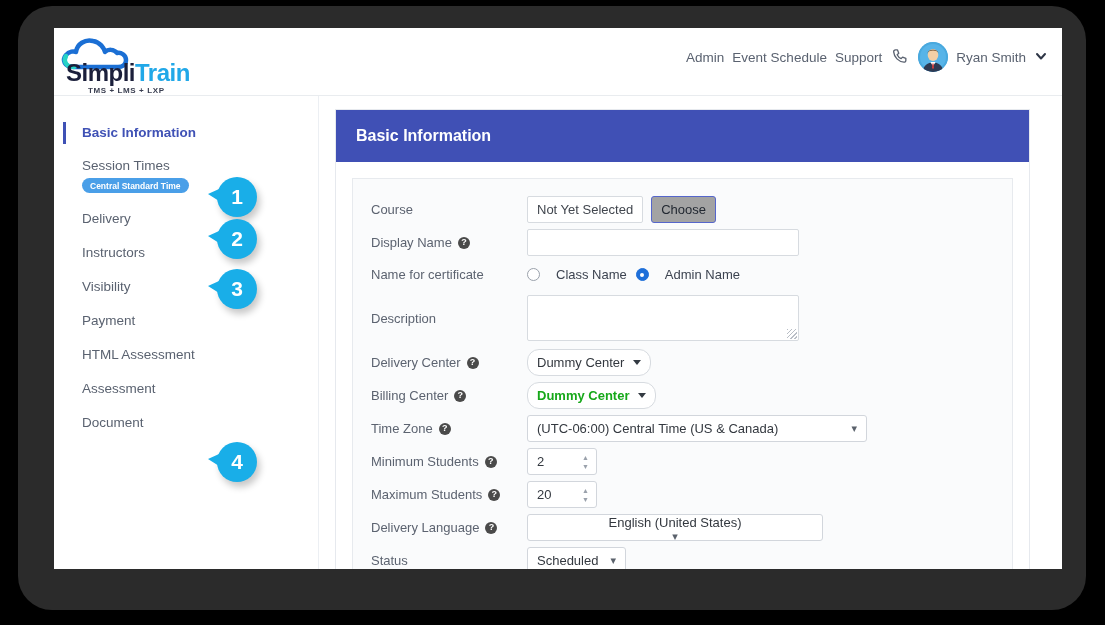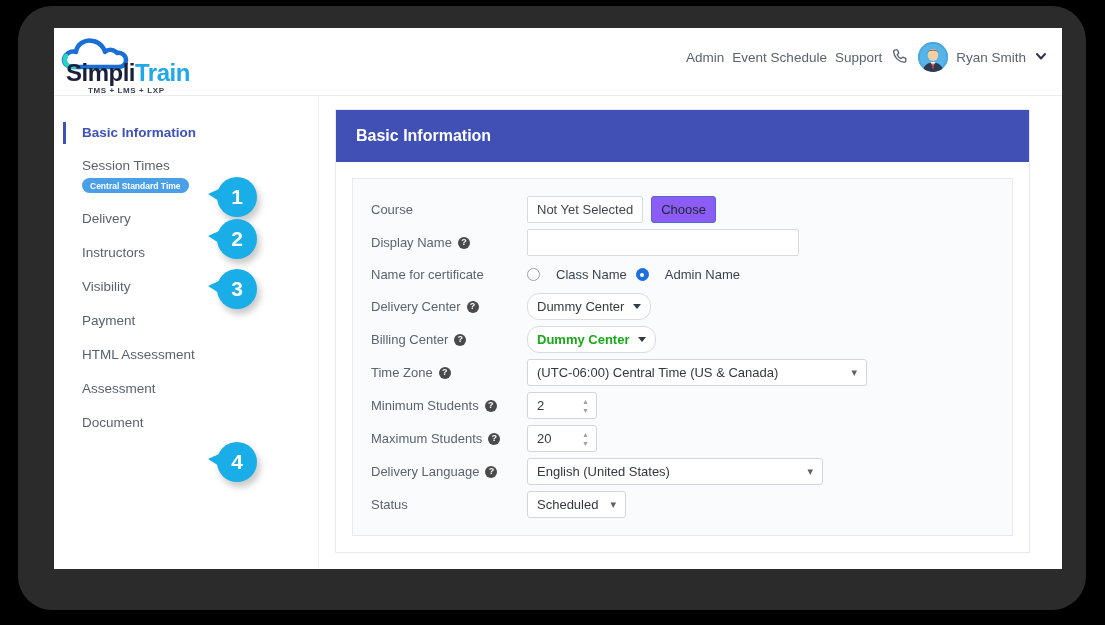--- a/index.html
+++ b/index.html
@@ -168,21 +168,21 @@
     flex: none;
   }
   .form-control { display: flex; align-items: center; gap: 8px; }
 
   .readonly-box {
     border: 1px solid #d7dbe0; background: #ffffff;
     font-size: 13px; color: #41464e;
     padding: 5px 9px; border-radius: 2px;
   }
   .btn-choose {
-    border: 1px solid #5566cc; background: #8b5cf6;
+    border: 1px solid #5566cc; background: #a3a3a3;
     font-size: 13px; color: #222831;
     padding: 5px 9px; border-radius: 3px; cursor: pointer;
     font-family: "Liberation Sans", sans-serif;
   }
   .text-input {
     border: 1px solid #d7dbe0; background: #ffffff;
     height: 27px; width: 272px; border-radius: 2px;
   }
   .radio-group { display: flex; align-items: center; gap: 9px; }
   .radio-opt { display: flex; align-items: center; gap: 16px; cursor: pointer; }
@@ -223,21 +223,21 @@
   }
   .caret-thin { font-size: 11px; color: #5b626c; }
 
   .wide-select {
     border: 1px solid #d2d6dc; background: #ffffff;
     font-size: 13px; color: #33383f;
     border-radius: 3px; height: 27px; width: 340px;
     display: flex; align-items: center; justify-content: space-between;
     padding: 0 9px; cursor: pointer;
   }
-  .wide-select.w296 { width: 296px; }
+  .wide-select.w296 { width: 296px; flex-direction: column; }
 
   .stepper {
     border: 1px solid #d2d6dc; background: #ffffff;
     border-radius: 3px; height: 27px; width: 70px;
     display: flex; align-items: center; justify-content: space-between;
     padding: 0 7px 0 9px;
     font-size: 13px; color: #33383f;
   }
   .stepper-arrows {
     display: flex; flex-direction: column; gap: 2px; color: #9aa1ab;
@@ -384,20 +384,30 @@
                     <span class="radio-label">Class Name</span>
                   </label>
                   <label class="radio-opt">
                     <span class="radio-dot checked"></span>
                     <span class="radio-label">Admin Name</span>
                   </label>
                 </div>
               </div>
             </div>
 
+            <div class="form-row" style="min-height:56px">
+              <div class="form-label">
+                <span>Description</span>
+              </div>
+              <div class="form-control">
+                <span class="textarea-box">
+                  <span class="resize-grip"></span>
+                </span>
+              </div>
+            </div>
 
             <div class="form-row">
               <div class="form-label">
                 <span>Delivery Center</span>
                 <span class="help-icon">?</span>
               </div>
               <div class="form-control">
                 <span class="mini-select">
                   <span>Dummy Center</span>
                   <span class="caret-solid"></span>

